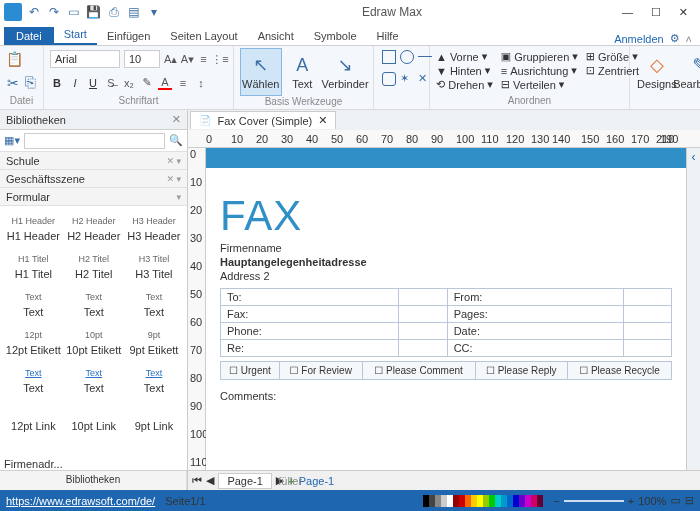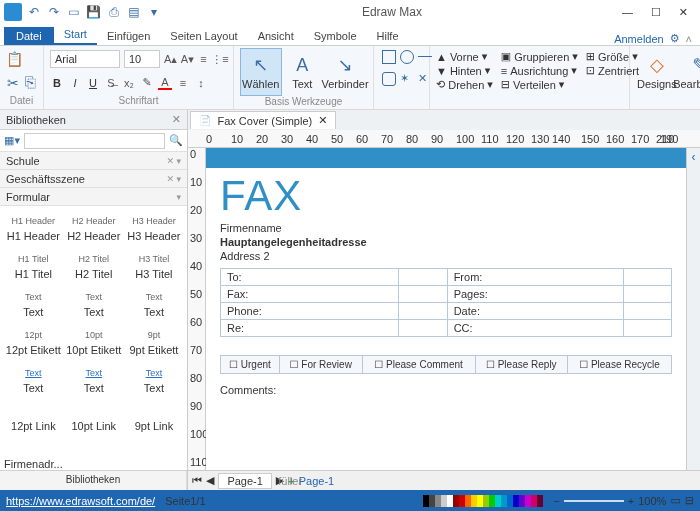--- a/index.html
+++ b/index.html
@@ -48,27 +48,27 @@
 .canvaswrap{flex:1;display:flex;flex-direction:column;background:#e8e8e8;position:relative}
 .doctab{height:20px;background:#eef1f4;display:flex;align-items:center}
 .doctab .tab{background:#fff;border:1px solid #ccc;border-bottom:none;padding:2px 8px;font-size:10px;color:#1f66b0;display:flex;align-items:center;gap:6px;margin-left:2px}
 .ruler-h{height:18px;background:#f8f8f8;border-bottom:1px solid #ccc;position:relative;font-size:8px;color:#888;overflow:hidden}
 .ruler-h span{position:absolute;top:3px}
 .canvasrow{flex:1;display:flex;overflow:hidden}
 .ruler-v{width:18px;background:#f8f8f8;border-right:1px solid #ccc;position:relative;font-size:8px;color:#888}
 .ruler-v span{position:absolute;left:2px}
 .canvas{flex:1;background:#fff;position:relative;overflow:hidden}
 .faxband{height:20px;background:#2f8fc6}
-.faxbody{padding:4px 14px}
+.faxbody{padding:24px 14px}
 .faxtitle{font-size:42px;color:#2f8fc6;font-weight:300;letter-spacing:1px}
 .faxline{font-size:11px;color:#333;margin-top:2px}
 .faxline.b{font-weight:bold}
 .faxtable{width:100%;border-collapse:collapse;margin-top:6px}
 .faxtable td{border:1px solid #b8c8d8;padding:2px 6px;font-size:11px;height:16px}
-.faxchecks{width:100%;border-collapse:collapse;margin-top:18px}
+.faxchecks{width:100%;border-collapse:collapse;margin-top:4px}
 .faxchecks td{border:1px solid #b8c8d8;padding:3px 4px;font-size:10px;text-align:center;background:#f4f8fb}
 .comments{margin-top:10px;font-size:11px}
 .pagetabs{height:20px;background:#f0f0f0;border-top:1px solid #ccc;display:flex;align-items:center;font-size:10px;padding:0 4px;gap:4px}
 .pagetabs .pt{padding:1px 8px;border:1px solid #ccc;background:#fff;cursor:pointer}
 .pagetabs .plus{color:#2a9d2a;font-weight:bold;cursor:pointer}
 .statusbar{height:21px;background:#1f66b0;color:#fff;display:flex;align-items:center;padding:0 6px;font-size:10px;gap:10px}
 .statusbar a{color:#fff;text-decoration:underline}
 .statusbar .spacer{flex:1}
 .palette{display:flex;gap:0}
 .palette div{width:6px;height:12px}
@@ -188,20 +188,21 @@
       <div class="arrangecol">
         <div>▣ <span>Gruppieren</span> ▾</div>
         <div>≡ <span>Ausrichtung</span> ▾</div>
         <div>⊟ <span>Verteilen</span> ▾</div>
       </div>
       <div class="arrangecol">
         <div>⊞ <span>Größe</span> ▾</div>
         <div>⊡ <span>Zentriert</span></div>
       </div>
     </div>
+    <div class="glabel">Anordnen</div>
   </div>
   <div class="rgroup" style="width:90px;border-right:none">
     <div style="display:flex;height:48px">
       <div class="bigbtn">
           <span class="bicon" style="color:#e07030">◇</span>
           <span>Designs</span>
         </div>
       <div class="bigbtn">
           <span class="bicon">✎</span>
           <span>Bearbeiten</span>

